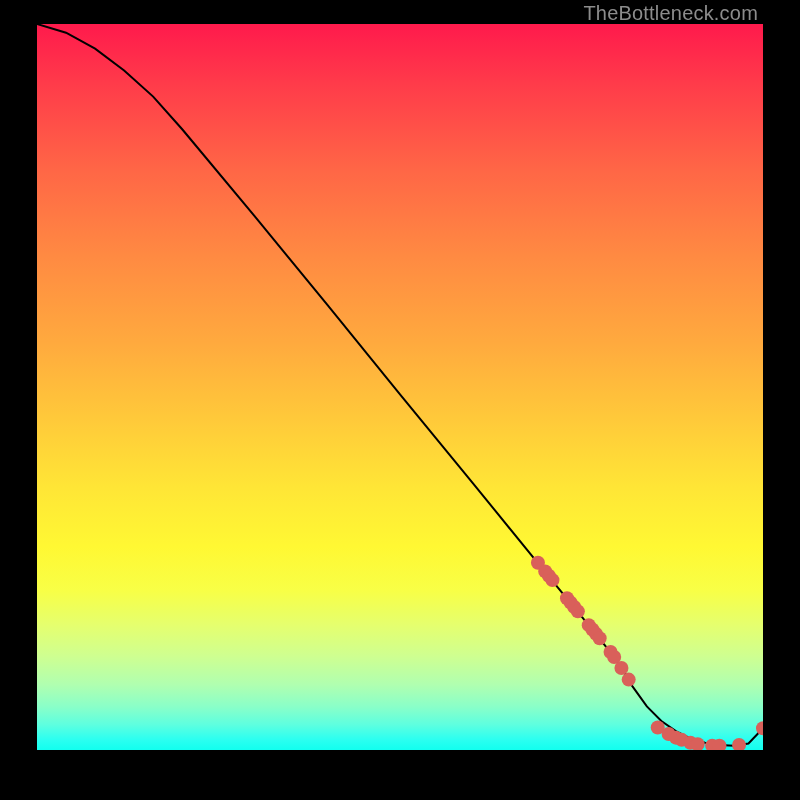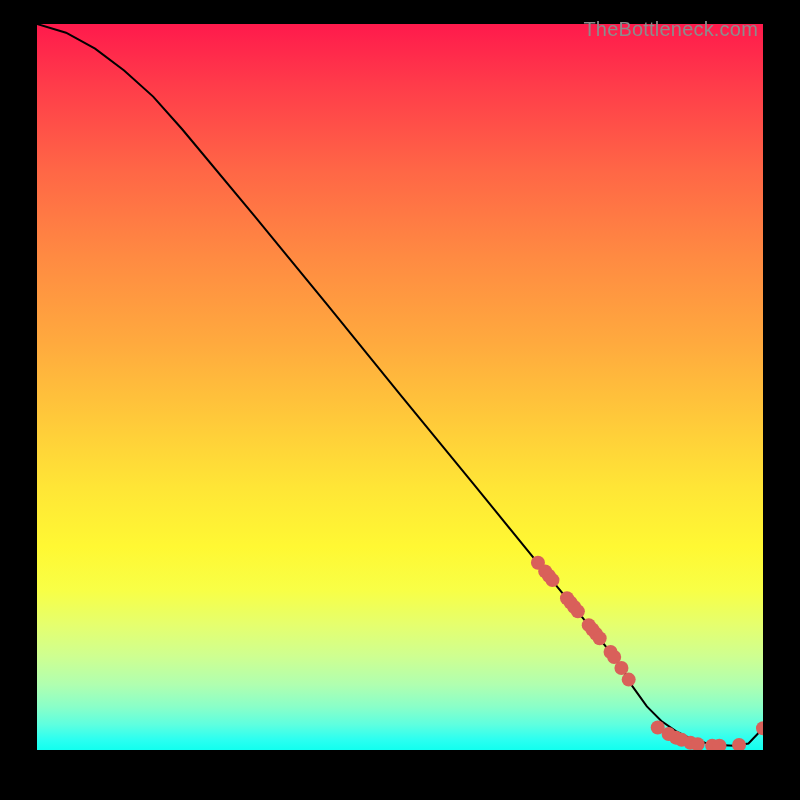--- a/index.html
+++ b/index.html
@@ -52,21 +52,21 @@
   .curve-svg {
     position: absolute;
     left: 0;
     top: 0;
     width: 100%;
     height: 100%;
     display: block;
   }
   .watermark {
     position: absolute;
-    top: 18px;
+    top: 2px;
     right: 42px;
     font-family: Arial, Helvetica, sans-serif;
     font-size: 20px;
     font-weight: 500;
     color: #8c8c8c;
     letter-spacing: 0.2px;
     white-space: nowrap;
   }
 </style>
 </head>

